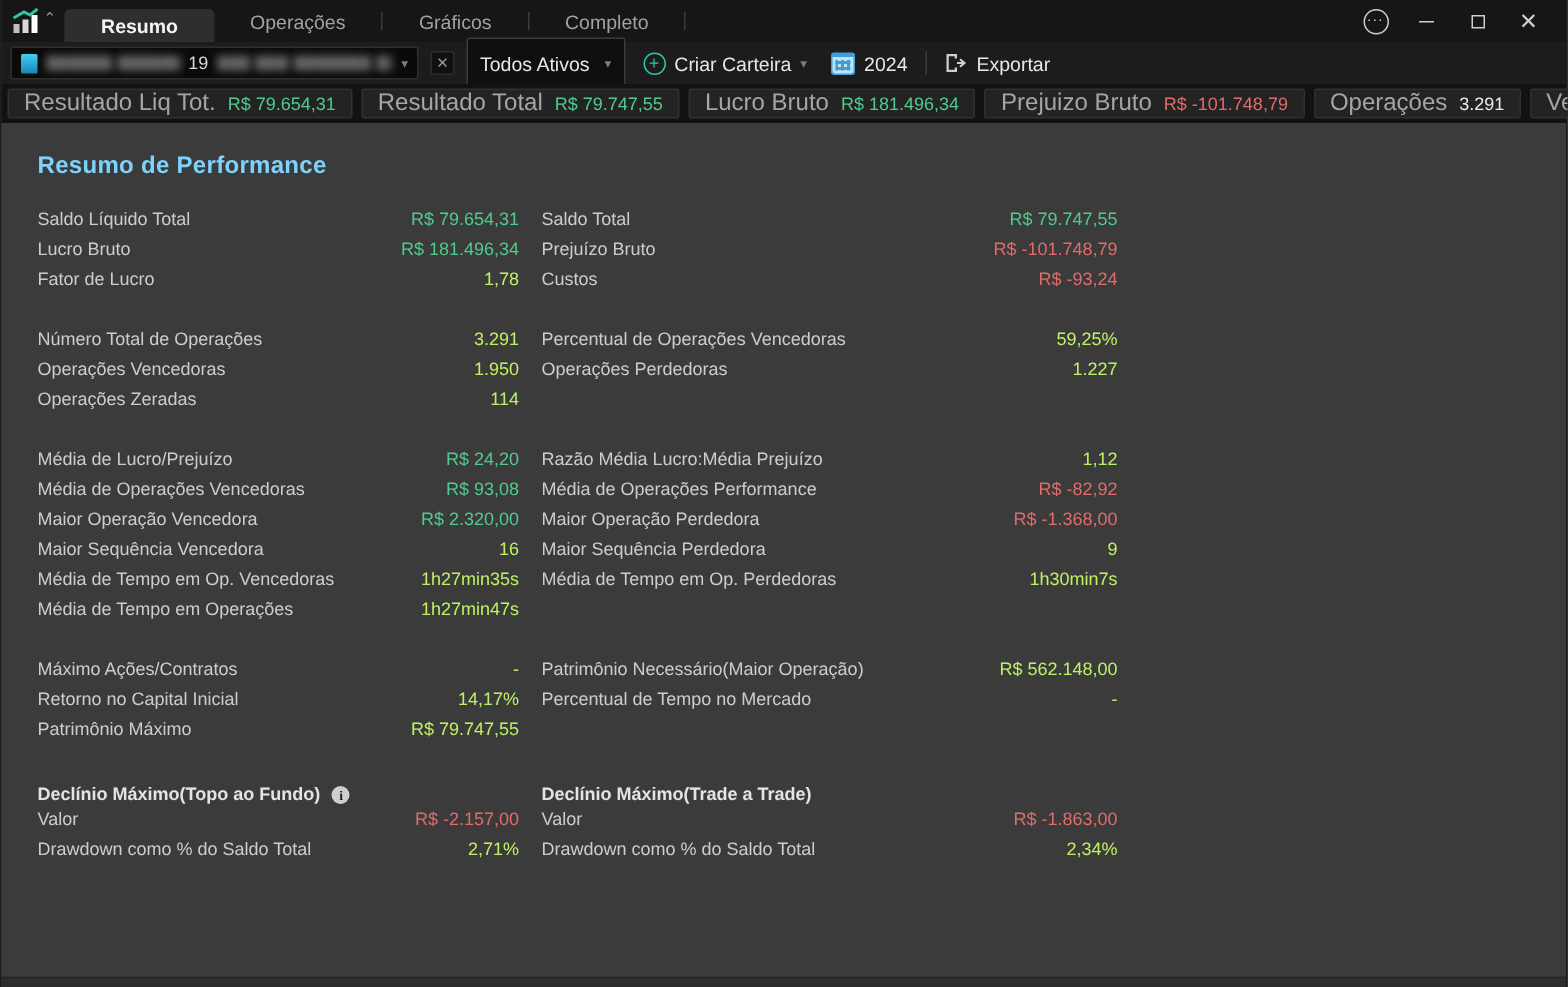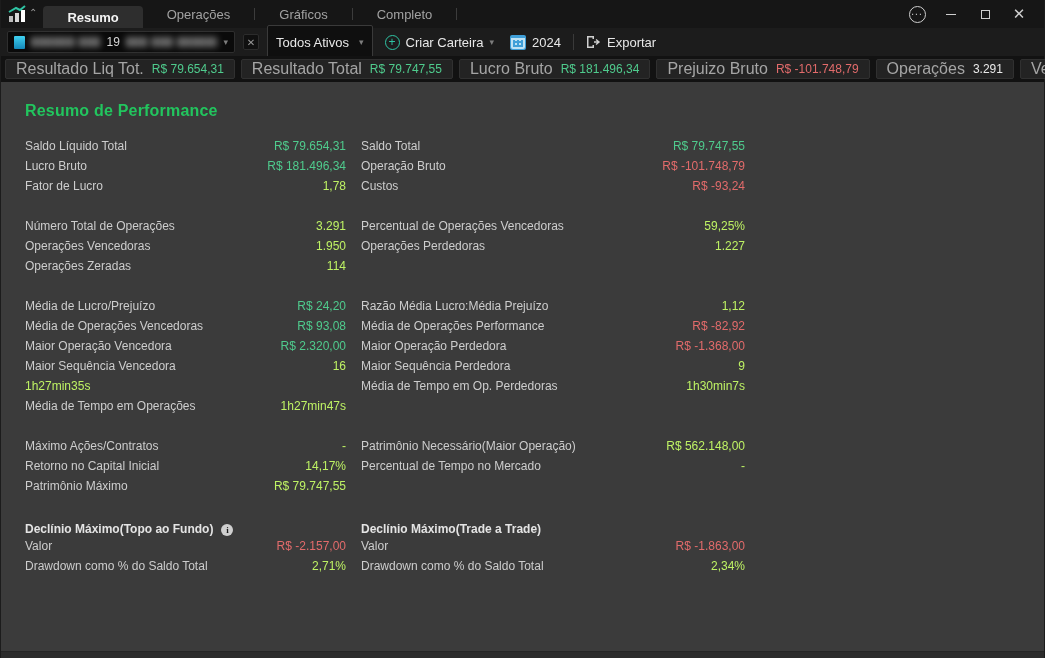--- a/index.html
+++ b/index.html
@@ -21,21 +21,21 @@
   .tab-sep { width:1px; background:#3c3c3c; margin:8px 0; }
   .win-controls { margin-left:auto; display:flex; align-items:center; padding-right:8px; }
   .win-btn { width:34px; height:28px; display:flex; align-items:center; justify-content:center; color:#cfcfcf; font-size:13px; }
   .ellipsis-circle { width:17px; height:17px; border:1px solid #cfcfcf; border-radius:50%; display:flex; align-items:center; justify-content:center; font-size:10px; letter-spacing:1px; line-height:1; padding-bottom:4px; }
   .maximize-glyph { width:9px; height:9px; border:1px solid #cfcfcf; }
   .minimize-glyph { width:10px; height:1px; background:#cfcfcf; }
   .close-glyph { font-size:15px; }
 
   
   .toolbar { height:28px; background:#1c1c1c; display:flex; align-items:center; padding:0 6px; gap:8px; flex:0 0 auto; }
-  .account-field { width:228px; height:22px; background:#0a0a0a; border:1px solid #2e2e2e; border-radius:2px; display:flex; align-items:center; padding:0 6px; gap:6px;justify-content:flex-end; }
+  .account-field { width:272px; height:22px; background:#0a0a0a; border:1px solid #2e2e2e; border-radius:2px; display:flex; align-items:center; padding:0 6px; gap:6px;justify-content:flex-end; }
   .account-icon { width:11px; height:13px; background:linear-gradient(180deg,#3fd0ef,#1487b8); border-radius:1px; flex:0 0 auto; }
   .redacted { filter:blur(3px); opacity:.5; color:#dadada; font-size:9px; letter-spacing:1px; white-space:nowrap; overflow:hidden; }
   .acct-visible { color:#d6d6d6; font-size:12px; }
   .chev { color:#7d7d7d; font-size:9px; }
   .acct-chev { margin-left:auto; }
   .clear-btn { width:16px; height:16px; background:#101010; border:1px solid #2c2c2c; border-radius:2px; color:#9a9a9a; font-size:10px; display:flex; align-items:center; justify-content:center; }
   .select-box { height:22px; background:#0f0f0f; border:1px solid #3a3a3a; border-radius:2px; display:flex; align-items:center; gap:10px; padding:16px 8px; color:#e8e8e8; font-size:13px; }
   .tool-btn { display:flex; align-items:center; gap:6px; color:#e8e8e8; font-size:13px; padding:0 4px; }
   .plus-circle { width:15px; height:15px; border:1.5px solid #2fc4a4; border-radius:50%; color:#2fc4a4; display:flex; align-items:center; justify-content:center; font-size:12px; line-height:1; padding-bottom:1px; }
   .calendar-icon { width:16px; height:15px; background:#3f9fd8; border-radius:2px; position:relative; }
@@ -46,21 +46,21 @@
   .export-icon { display:inline-block; }
 
   
   .stats-strip { height:26px; background:#121212; display:flex; align-items:center; gap:6px; padding:0 4px; flex:0 0 auto; }
   .chip { height:20px; background:#232323; border:1px solid #303030; border-radius:2px; display:flex; align-items:center; gap:8px; padding:0 10px; white-space:nowrap; }
   .chip .chip-label { color:#a5a5a5; font-size:16px; }
   .chip .chip-value { font-size:12px; }
 
   
   .main { flex:1 1 auto; background:#3b3b3b; padding:20px 0 0 24px; position:relative; }
-  .page-title { font-size:16px; font-weight:bold; color:#22c55e; letter-spacing:.2px; }
+  .page-title { font-size:16px; font-weight:bold; color:#7dd3fc; letter-spacing:.2px; }
   .sections { margin-top:16px; }
   .section { display:flex; margin-bottom:20px; }
   .col { display:flex; flex-direction:column; }
   .col-left { width:321px; margin-right:15px; }
   .col-right { width:384px; }
   .row { height:20px; display:flex; align-items:center; }
   .lbl { flex:1; color:#cdcdcd; white-space:nowrap; }
   .val { text-align:right; color:#bef264; white-space:nowrap; }
   .dd-header { height:20px; display:flex; align-items:flex-end; gap:8px; font-weight:bold; color:#e4e4e4; }
   .info-icon { width:12px; height:12px; background:#cfcfcf; color:#1d1d1d; border-radius:50%; font-size:9px; font-weight:bold; display:flex; align-items:center; justify-content:center; font-family:"Liberation Serif",serif; }
@@ -207,21 +207,21 @@
             <span class="val">1,78</span>
           </div>
           </div>
         <div class="col col-right">
 
           <div class="row">
             <span class="lbl">Saldo Total</span>
             <span class="val" style="color: rgb(79, 203, 141);">R$ 79.747,55</span>
           </div>
           <div class="row">
-            <span class="lbl">Operação Bruto</span>
+            <span class="lbl">Prejuízo Bruto</span>
             <span class="val" style="color: rgb(226, 107, 107);">R$ -101.748,79</span>
           </div>
           <div class="row">
             <span class="lbl">Custos</span>
             <span class="val" style="color: rgb(226, 107, 107);">R$ -93,24</span>
           </div>
           </div>
       </div>
 
       <div class="section">
@@ -266,20 +266,21 @@
           </div>
           <div class="row">
             <span class="lbl">Maior Operação Vencedora</span>
             <span class="val" style="color: rgb(79, 203, 141);">R$ 2.320,00</span>
           </div>
           <div class="row">
             <span class="lbl">Maior Sequência Vencedora</span>
             <span class="val">16</span>
           </div>
           <div class="row">
+            <span class="lbl">Média de Tempo em Op. Vencedoras</span>
             <span class="val">1h27min35s</span>
           </div>
           <div class="row">
             <span class="lbl">Média de Tempo em Operações</span>
             <span class="val">1h27min47s</span>
           </div>
           </div>
         <div class="col col-right">
 
           <div class="row">

